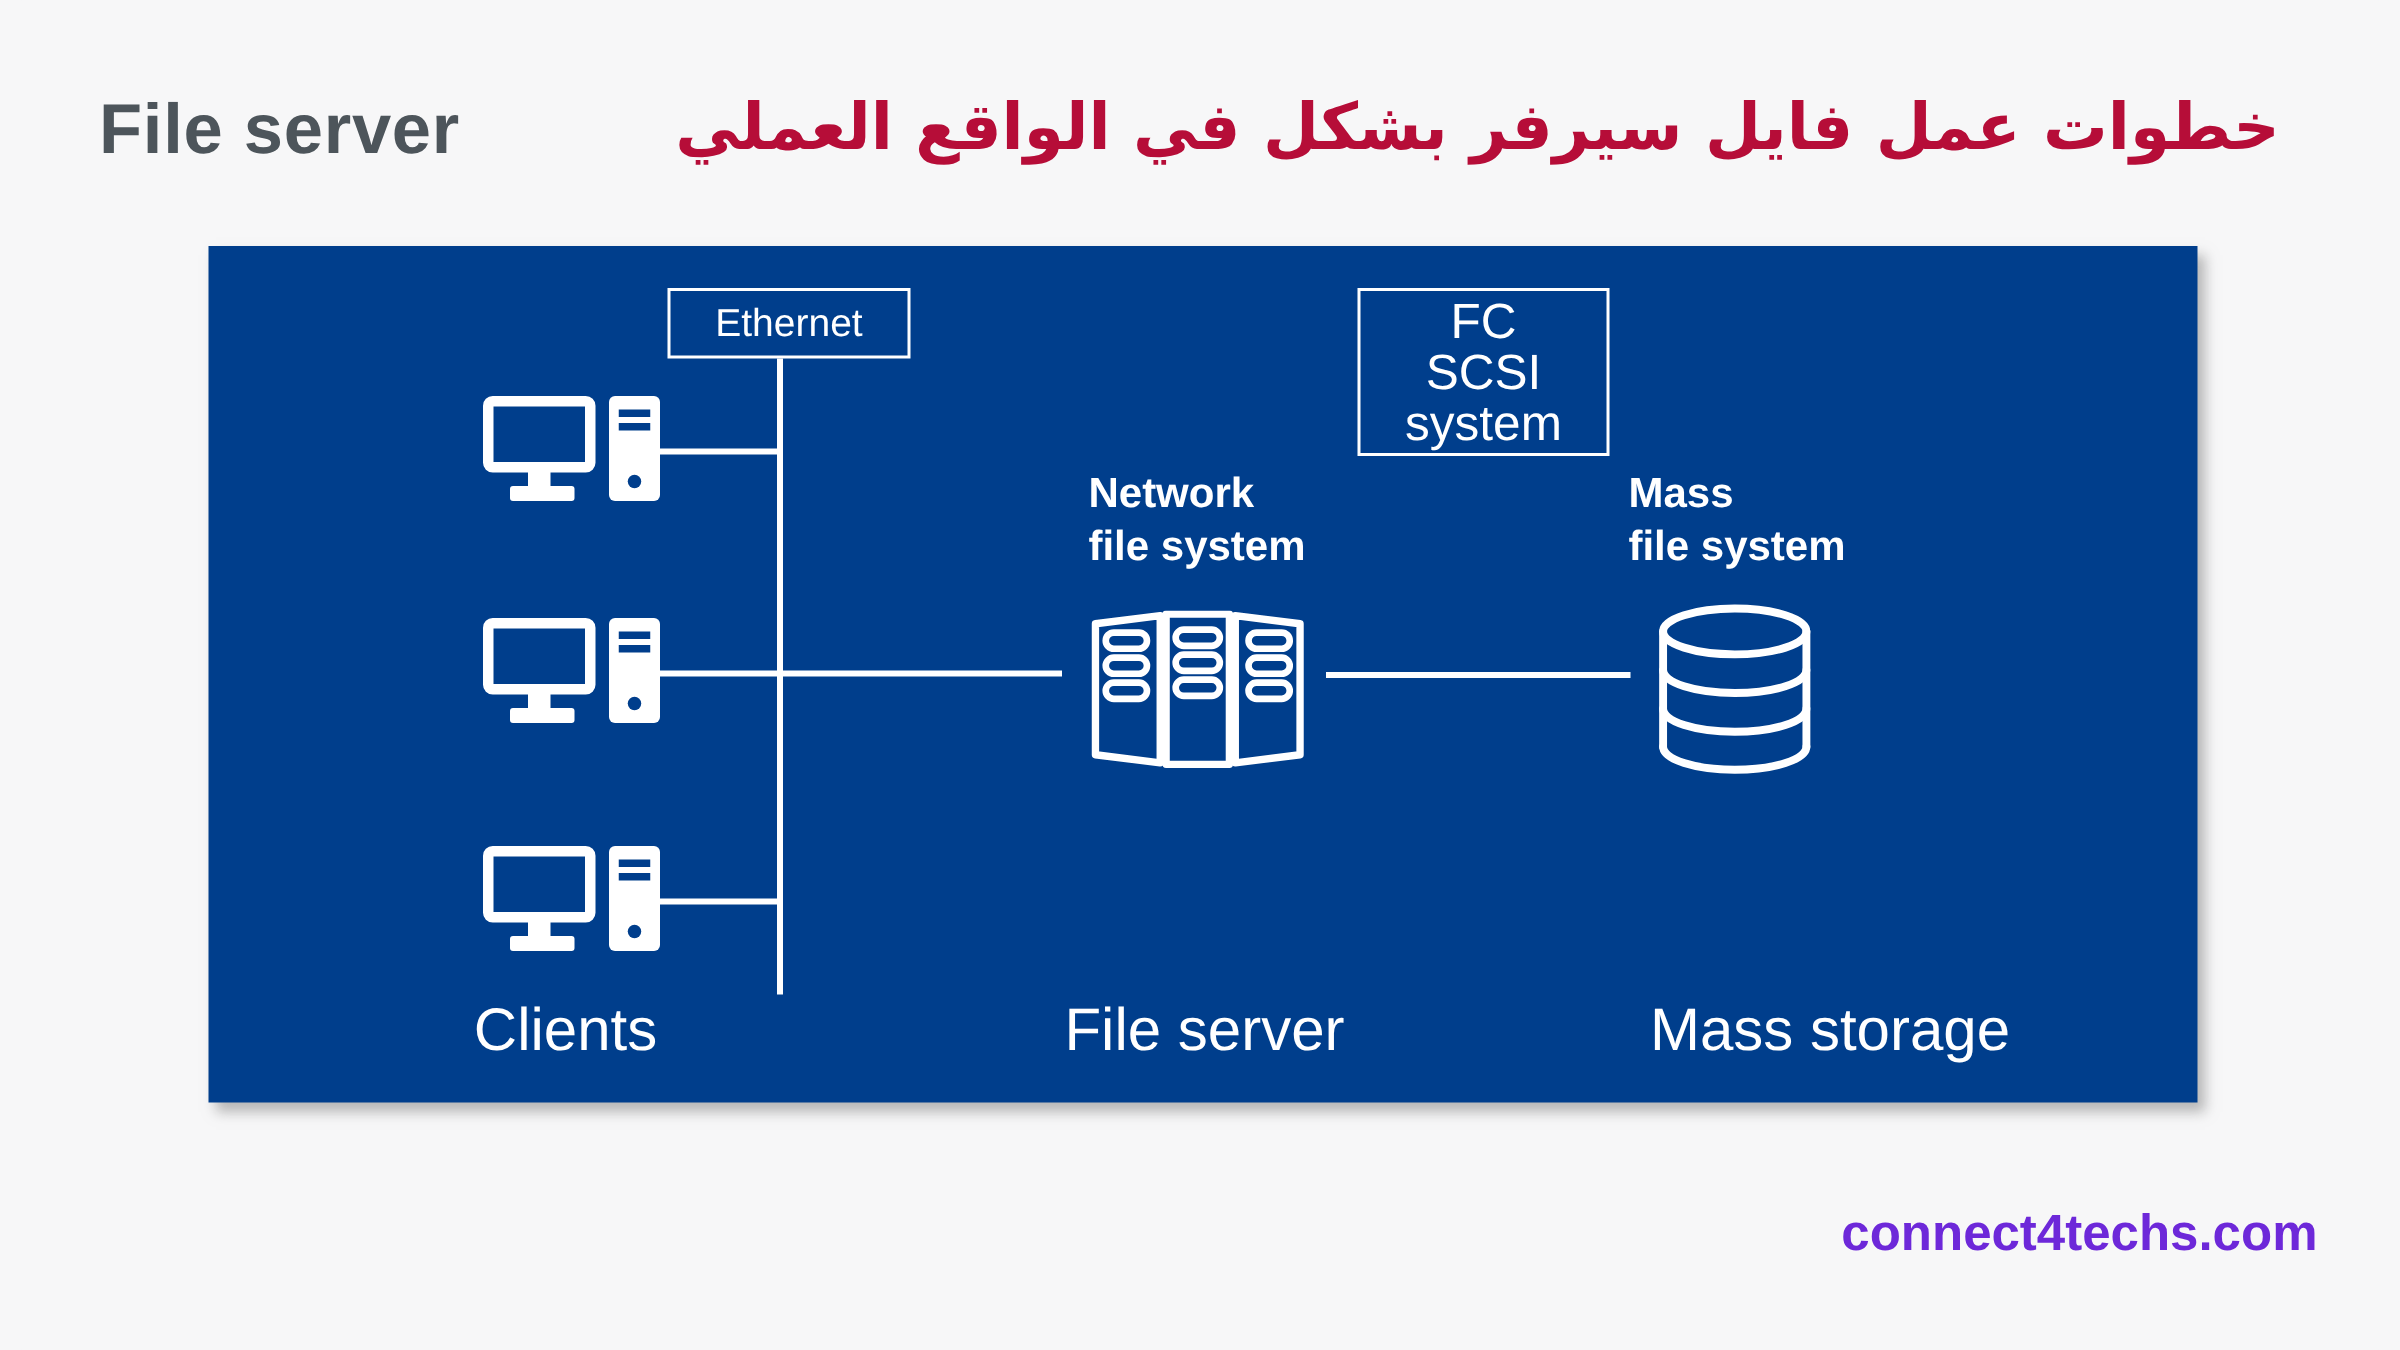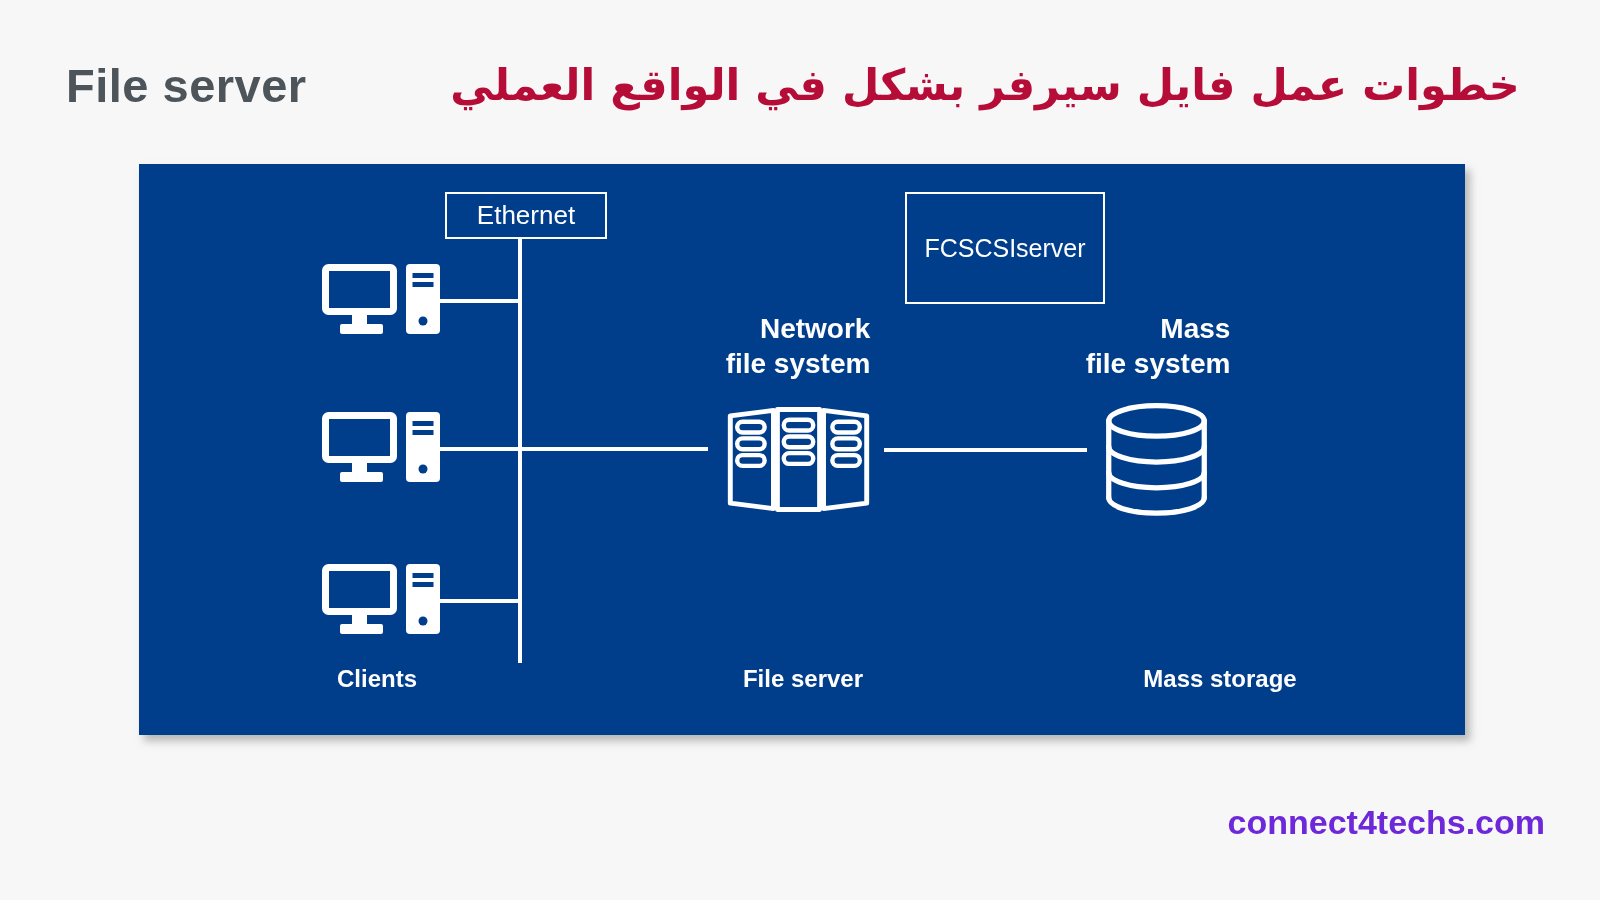--- a/index.html
+++ b/index.html
@@ -32,21 +32,21 @@
     background:#003e8c;
     box-shadow:5px 6px 8px rgba(130,130,130,0.55);
   }
 
   .wbox{
     position:absolute;border:2px solid #ffffff;color:#ffffff;
     display:flex;align-items:center;justify-content:center;
     box-sizing:border-box;text-align:left;
   }
   .ethernet-box{left:306px;top:28px;width:162px;height:47px;font-size:26px;font-weight:400;}
-  .protocol-box{left:766px;top:28px;width:200px;height:112px;flex-direction:row;font-size:25px;line-height:34px;font-weight:400;}
+  .protocol-box{left:766px;top:28px;width:168px;height:112px;flex-direction:column;font-size:33px;line-height:34px;font-weight:400;}
 
   .vline,.hline{position:absolute;background:#ffffff;}
   .bus-line{left:379px;top:75px;width:4px;height:424px;}
   .hline{height:4px;}
   .link1{left:301px;top:135px;width:82px;}
   .link2{left:301px;top:283px;width:268px;}
   .link3{left:301px;top:435px;width:82px;}
   .storage-link{left:745px;top:284px;width:203px;}
 
   .client{position:absolute;left:183px;width:118px;height:71px;}
@@ -54,28 +54,28 @@
   .client.r2{top:248px;}
   .client.r3{top:400px;}
   .client svg,.server svg,.disks svg{display:block;width:100%;height:100%;}
 
   .server{position:absolute;left:588px;top:243px;width:143px;height:105px;}
   .disks{position:absolute;left:964px;top:237px;width:107px;height:123px;}
 
   .lbl2{
     position:absolute;top:147px;transform:translateX(-50%);
     color:#ffffff;font-weight:700;font-size:28px;line-height:35px;
-    text-align:right;white-space:nowrap;
+    text-align:left;white-space:nowrap;
   }
   .net-lbl{left:659px;}
   .loc-lbl{left:1019px;}
 
   .cap{
     position:absolute;top:501px;transform:translateX(-50%);
-    color:#ffffff;font-weight:700;font-size:24px;white-space:nowrap;
+    color:#ffffff;font-weight:400;font-size:40px;white-space:nowrap;
   }
   .cap-clients{left:238px;}
   .cap-fileserver{left:664px;}
   .cap-storage{left:1081px;}
 </style>
 </head>
 <body>
 
 <div class="page">
 
@@ -85,21 +85,21 @@
 
   <div class="panel">
 
     <div class="wbox ethernet-box">
       <span>Ethernet</span>
     </div>
 
     <div class="wbox protocol-box">
       <span>FC</span>
       <span>SCSI</span>
-      <span>server</span>
+      <span>system</span>
     </div>
 
     <div class="vline bus-line"></div>
 
     <div class="hline link1"></div>
     <div class="hline link2"></div>
     <div class="hline link3"></div>
 
     <div class="hline storage-link"></div>
 

